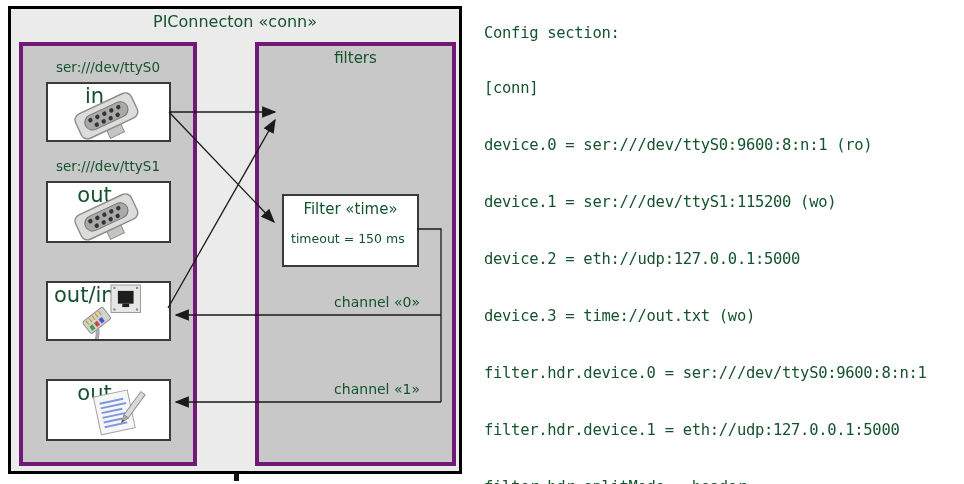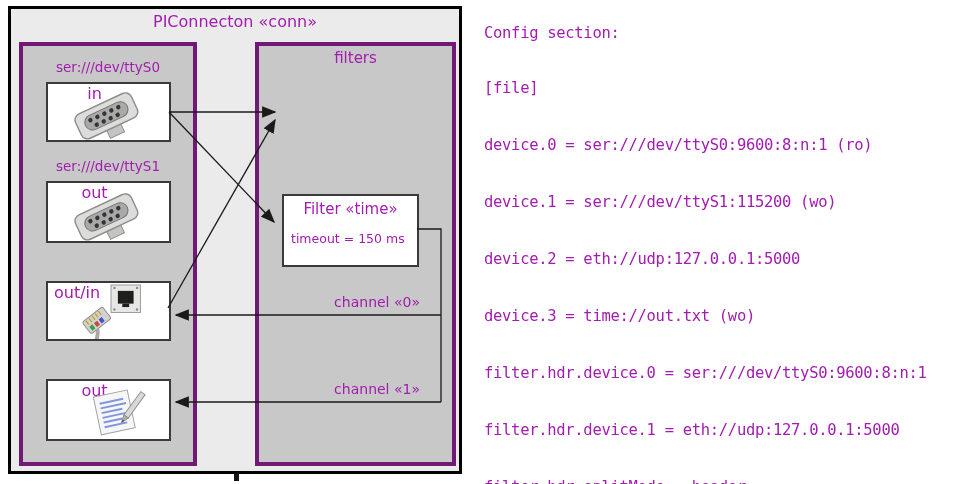--- a/index.html
+++ b/index.html
@@ -1,32 +1,32 @@
 <!DOCTYPE html>
 <html><head>
 <meta charset="utf-8">
 <style>
   html,body{margin:0;padding:0;background:#fff;}
   .stage{position:relative;width:964px;height:484px;background:#ffffff;
-         font-family:"DejaVu Sans",sans-serif;color:#a21caf;overflow:hidden;}
+         font-family:"DejaVu Sans",sans-serif;color:#14532d;overflow:hidden;}
 
   
   .outer{position:absolute;left:8px;top:6px;width:448px;height:462px;
          background:#ebebeb;border:3px solid #000;}
   .diagram-title{position:absolute;left:0;top:3px;width:100%;text-align:center;
          font-size:16px;}
   .container{position:absolute;background:#c8c8c8;border:4px solid #701a75;}
   .devices{left:8px;top:33px;width:170px;height:416px;}
   .filters{left:244px;top:33px;width:193px;height:416px;text-decoration:underline;}
   .filters-title{position:absolute;left:0;top:3px;width:100%;text-align:center;
          font-size:15px;}
 
   .dev-label{position:absolute;left:0;width:100%;text-align:center;font-size:13.5px;}
   .dbox{position:absolute;left:23px;width:121px;background:#fff;border:2px solid #3a3a3a;}
-  .mode{position:absolute;top:0;left:0;right:0;text-align:center;font-size:16px;
+  .mode{position:absolute;top:0;left:0;right:0;text-align:center;font-size:21px;
         transform:translateX(-14px);}
   .mode-left{text-align:left;left:6px;right:auto;transform:none;}
   .dev-icon{position:absolute;}
 
   .fbox{position:absolute;left:23px;width:133px;background:#fff;border:2px solid #3a3a3a;}
   .fbox .ftitle{position:absolute;left:0;top:4px;width:100%;text-align:center;font-size:15px;}
   .fprops{position:absolute;left:7px;font-size:12.5px;line-height:14px;}
 
   .channel-label{position:absolute;left:280px;width:140px;text-align:right;font-size:14px;}
 
@@ -177,21 +177,21 @@
       <polyline points="417,229 441,229 441,402"></polyline>
       <line x1="441" y1="315" x2="176" y2="315" marker-end="url(#ah)"></line>
       <line x1="441" y1="402" x2="176" y2="402" marker-end="url(#ah)"></line>
     </g>
     <rect x="234" y="474" width="5" height="7" fill="#111"></rect>
   </svg>
 
   <div class="config">
     <div class="config-heading">Config section:</div>
     <div class="config-body">
-      <div>[file]</div>
+      <div>[conn]</div>
       <div>device.0 = ser:///dev/ttyS0:9600:8:n:1 (ro)</div>
       <div>device.1 = ser:///dev/ttyS1:115200 (wo)</div>
       <div>device.2 = eth://udp:127.0.0.1:5000</div>
       <div>device.3 = time://out.txt (wo)</div>
       <div>filter.hdr.device.0 = ser:///dev/ttyS0:9600:8:n:1</div>
       <div>filter.hdr.device.1 = eth://udp:127.0.0.1:5000</div>
       <div>filter.hdr.splitMode = header</div>
       
       
       

